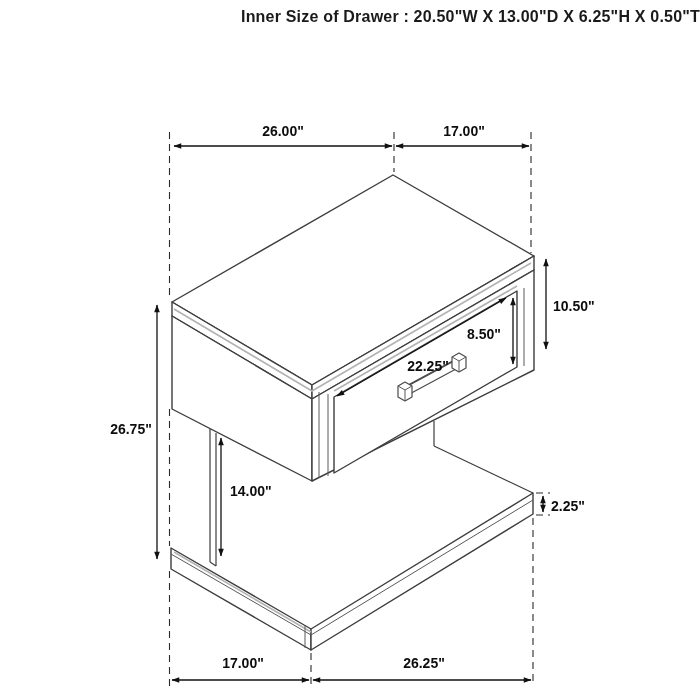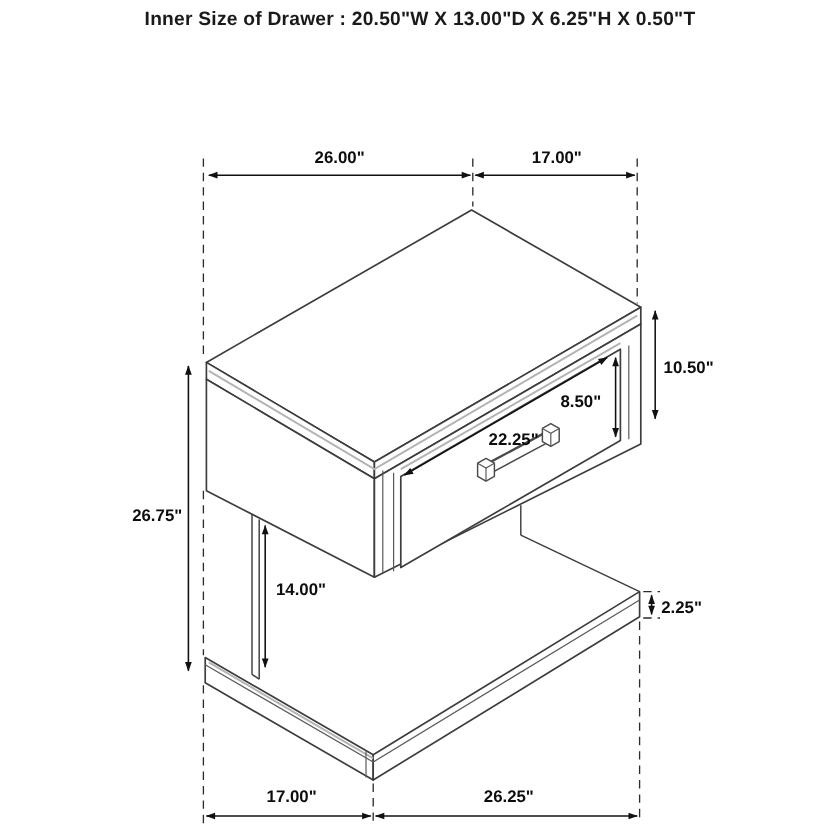--- a/index.html
+++ b/index.html
@@ -1,18 +1,18 @@
 <!DOCTYPE html>
 <html><head>
 <meta charset="utf-8">
 <style>
   html,body{margin:0;padding:0;background:#ffffff;}
   #stage{position:relative;width:700px;height:700px;background:#ffffff;overflow:hidden;
          font-family:"Liberation Sans", sans-serif;}
-  #page-title{position:absolute;top:8px;left:0;width:700px;text-align:center;
+  #page-title{position:absolute;top:8px;left:0;width:700px;text-align:right;
               font-size:16px;font-weight:bold;color:#1a1a1a;letter-spacing:.2px;}
   svg{position:absolute;top:0;left:0;}
   .edge{fill:#ffffff;stroke:#3d3d3d;stroke-width:1.4;stroke-linejoin:round;}
   .ln{fill:none;stroke:#3d3d3d;stroke-width:1.2;stroke-linejoin:round;stroke-linecap:butt;}
   .thin{fill:none;stroke:#5a5a5a;stroke-width:1;}
   .grey{fill:none;stroke:#b3b3b3;stroke-width:1.6;}
   .dash{fill:none;stroke:#2b2b2b;stroke-width:1.1;stroke-dasharray:7 5;}
   .dim{fill:none;stroke:#111111;stroke-width:1.3;}
   .dimlbl{fill:#0d0d0d;font-family:"Liberation Sans", sans-serif;font-size:14px;font-weight:bold;}
   .hndl{fill:#ffffff;stroke:#4a4a4a;stroke-width:1.2;stroke-linejoin:round;}

